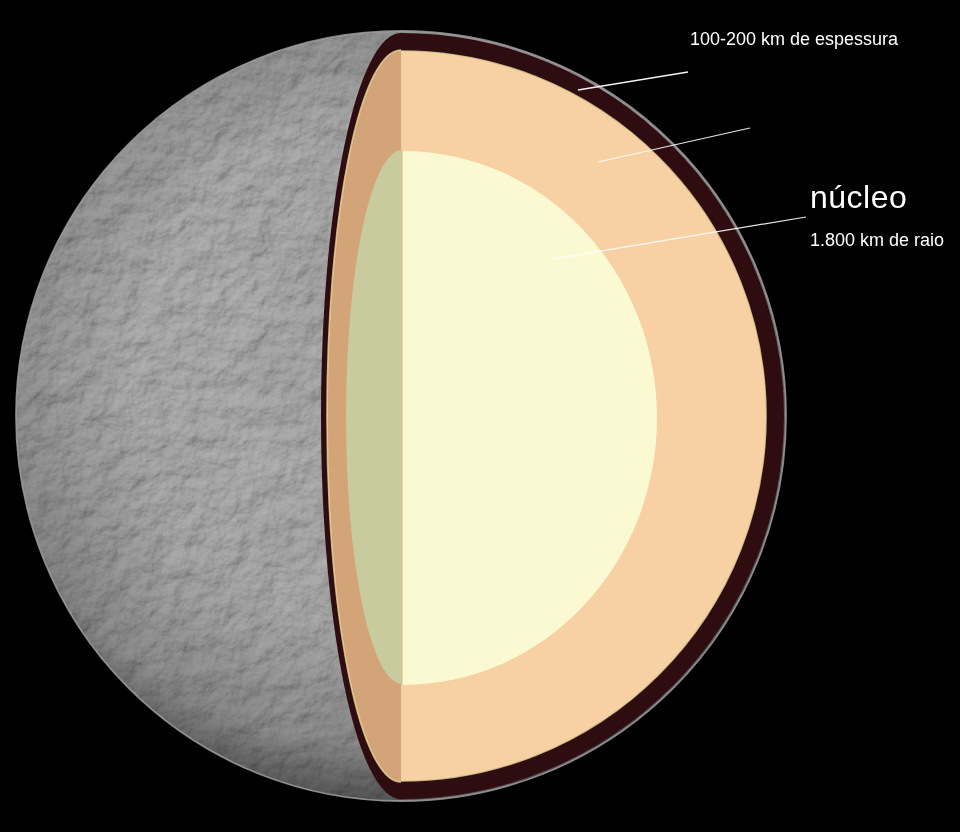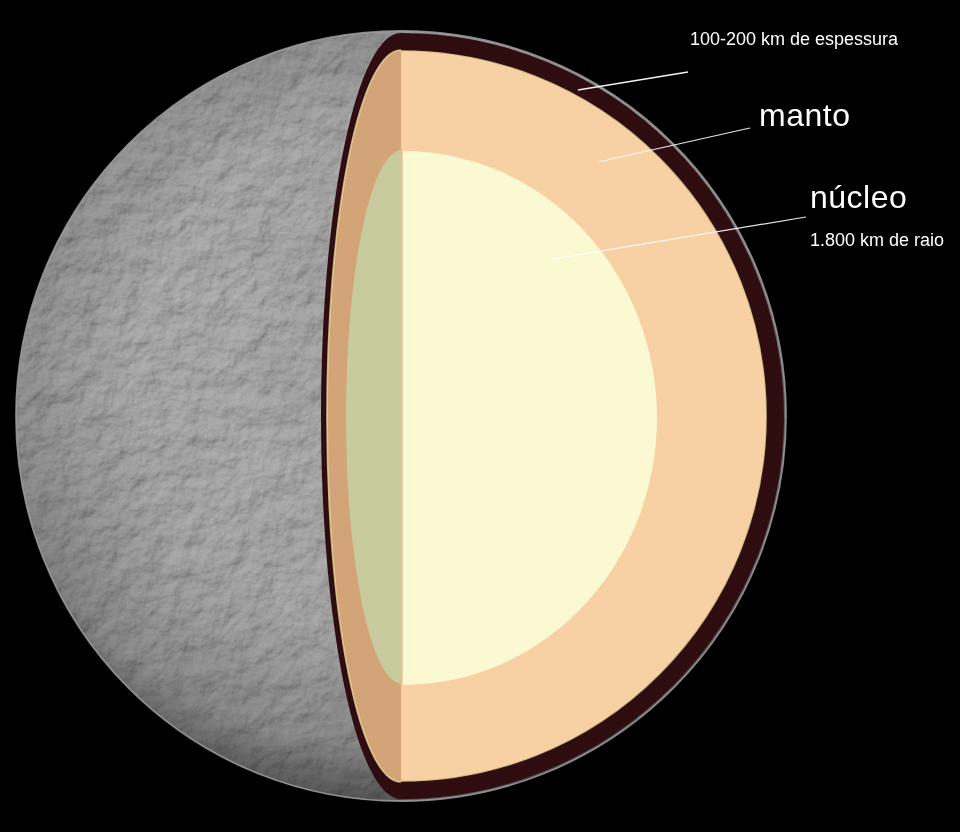--- a/index.html
+++ b/index.html
@@ -101,21 +101,20 @@
       <line x1="750" y1="128" x2="598" y2="162" stroke-width="1.2" opacity="0.9" stroke="#ffffff"></line>
       <line x1="806" y1="217" x2="553" y2="259" stroke-width="1.2" opacity="0.9" stroke="#ffffff"></line>
     </g>
   </svg>
 
   <div class="callout callout-crosta">
     <div class="detail">100-200 km de espessura</div>
   </div>
 
   <div class="callout callout-manto">
-    <div class="title">manto</div>
   </div>
 
   <div class="callout callout-nucleo">
     <div class="title">núcleo</div>
     <div class="detail">1.800 km de raio</div>
   </div>
 
 </div>
 
 </body></html>

